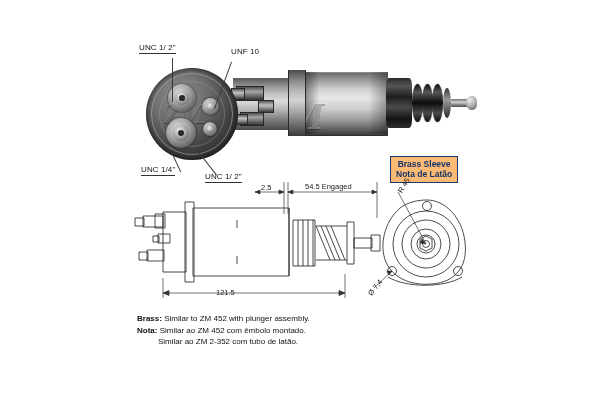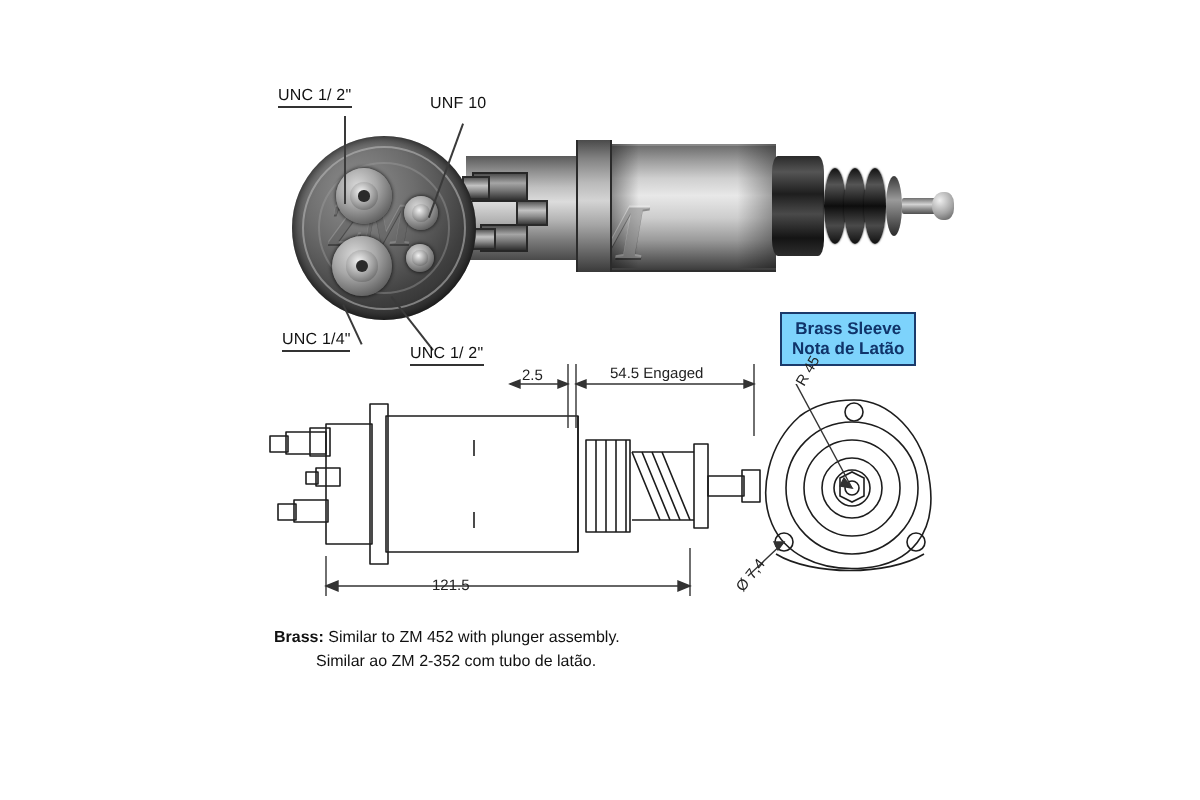--- a/index.html
+++ b/index.html
@@ -143,21 +143,21 @@
     text-shadow: 0 1px 0 rgba(0,0,0,.35);
     letter-spacing: -2px;
     pointer-events: none;
     user-select: none;
   }
 
   
   .brass-box {
     position: absolute;
     border: 1px solid #1b3a6b;
-    background: #7dd3fc;
+    background: #fdba74;
     padding: 2px 5px 3px 5px;
     text-align: center;
     line-height: 10px;
   }
   .brass-box div {
     font-size: 8.5px;
     font-weight: bold;
     color: #10346a;
     white-space: nowrap;
   }
@@ -230,21 +230,21 @@
         <div class="inner"></div>
       </div>
     </div>
 
     <div class="leader" style="left:173px;top:58px;width:44px;transform:rotate(90deg);"></div>
     <div class="leader" style="left:232px;top:62px;width:50px;transform:rotate(110deg);"></div>
     <div class="leader" style="left:172px;top:152px;width:22px;transform:rotate(65deg);"></div>
     <div class="leader" style="left:196px;top:148px;width:34px;transform:rotate(52deg);"></div>
 
     <div class="callout under abs" style="left:139px;top:43px;">UNC 1/ 2"</div>
-    <div class="callout abs" style="left:215px;top:47px;">UNF 10</div>
+    <div class="callout abs" style="left:231px;top:47px;">UNF 10</div>
     <div class="callout under abs" style="left:141px;top:165px;">UNC 1/4"</div>
     <div class="callout under abs" style="left:205px;top:172px;">UNC 1/ 2"</div>
   </div>
 
   <div class="brass-box" style="left:390px;top:156px;">
     <div>Brass Sleeve</div>
     <div>Nota de Latão</div>
   </div>
 
   <svg class="abs" style="left:125px;top:188px;" width="260" height="115" viewBox="0 0 260 115">
@@ -345,16 +345,20 @@
   </svg>
 
   <div class="dim-txt" style="left:396px;top:190px;transform:rotate(-60deg);transform-origin:0 0;">R 45</div>
   <div class="dim-txt" style="left:366px;top:292px;transform:rotate(-52deg);transform-origin:0 0;">Ø 7,4</div>
 
   <div class="notes" style="left:137px;top:313px;">
     <div class="row">
       <span class="lbl">Brass:</span>
       <span>Similar to ZM 452 with plunger assembly.</span>
     </div>
+    <div class="row">
+      <span class="lbl">Nota:</span>
+      <span>Similar ao ZM 452 com êmbolo montado.</span>
+    </div>
     <div class="row ind">Similar ao ZM 2-352 com tubo de latão.</div>
   </div>
 
 </div>
 
 </body></html>

